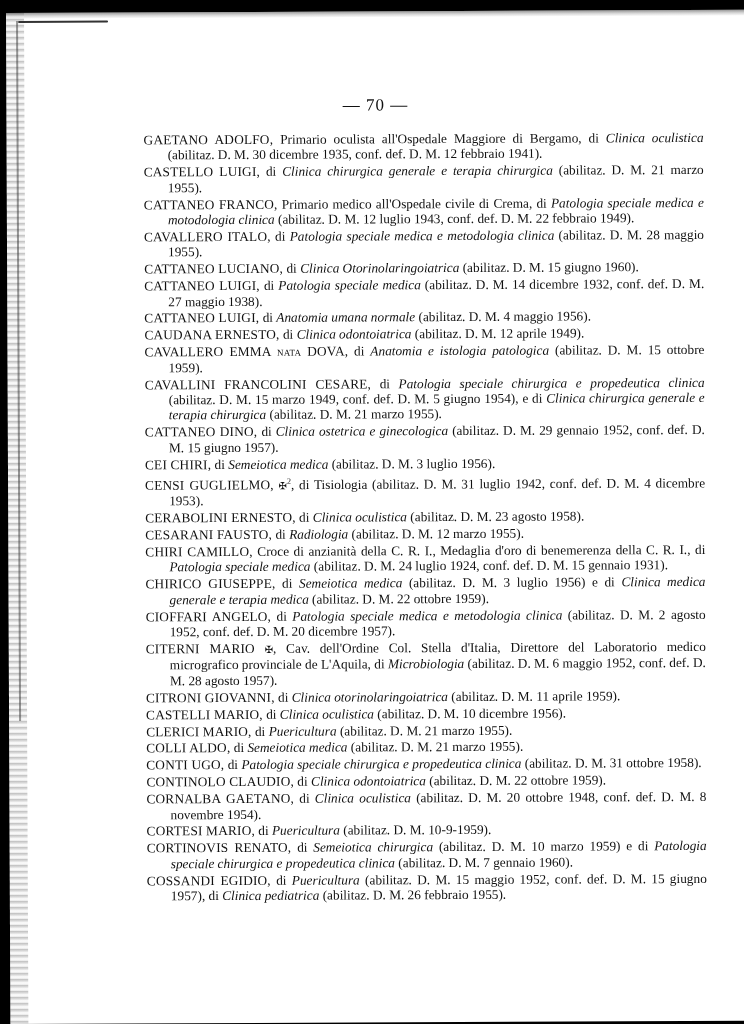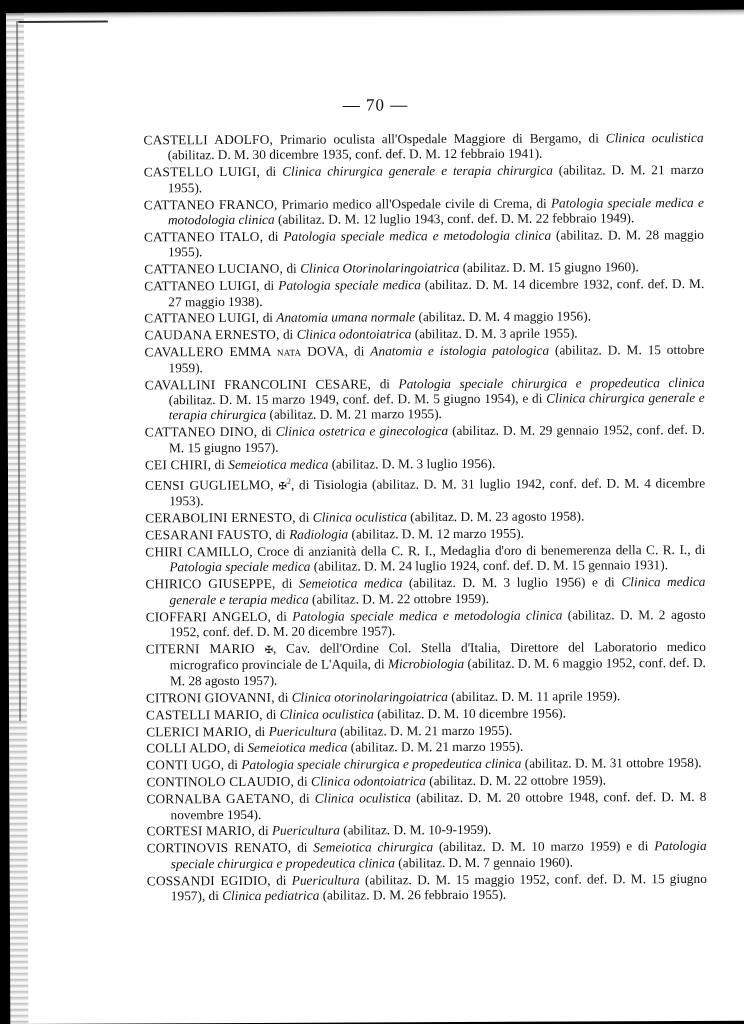--- a/index.html
+++ b/index.html
@@ -102,28 +102,28 @@
 
 <div class="page">
   <div class="scan-edge-top"></div>
   <div class="scan-edge-left"></div>
   <div class="scan-edge-left2"></div>
   <div class="inner-rule"></div>
 
   <div class="page-number">— 70 —</div>
 
   <div class="entries" id="entries">
-      <p class="entry"><span class="name">CASTELLI ADOLFO,</span><span> Primario oculista all'Ospedale Maggiore di Bergamo, di </span><em>Clinica oculistica</em><span> (abilitaz. D. M. 30 dicembre 1935, conf. def. D. M. 12 febbraio 1941).</span></p>
+      <p class="entry"><span class="name">GAETANO ADOLFO,</span><span> Primario oculista all'Ospedale Maggiore di Bergamo, di </span><em>Clinica oculistica</em><span> (abilitaz. D. M. 30 dicembre 1935, conf. def. D. M. 12 febbraio 1941).</span></p>
       <p class="entry"><span class="name">CASTELLO LUIGI,</span><span> di </span><em>Clinica chirurgica generale e terapia chirurgica</em><span> (abilitaz. D. M. 21 marzo 1955).</span></p>
       <p class="entry"><span class="name">CATTANEO FRANCO,</span><span> Primario medico all'Ospedale civile di Crema, di </span><em>Patologia speciale medica e motodologia clinica</em><span> (abilitaz. D. M. 12 luglio 1943, conf. def. D. M. 22 febbraio 1949).</span></p>
-      <p class="entry"><span class="name">CATTANEO ITALO,</span><span> di </span><em>Patologia speciale medica e metodologia clinica</em><span> (abilitaz. D. M. 28 maggio 1955).</span></p>
+      <p class="entry"><span class="name">CAVALLERO ITALO,</span><span> di </span><em>Patologia speciale medica e metodologia clinica</em><span> (abilitaz. D. M. 28 maggio 1955).</span></p>
       <p class="entry"><span class="name">CATTANEO LUCIANO,</span><span> di </span><em>Clinica Otorinolaringoiatrica</em><span> (abilitaz. D. M. 15 giugno 1960).</span></p>
       <p class="entry"><span class="name">CATTANEO LUIGI,</span><span> di </span><em>Patologia speciale medica</em><span> (abilitaz. D. M. 14 dicembre 1932, conf. def. D. M. 27 maggio 1938).</span></p>
       <p class="entry"><span class="name">CATTANEO LUIGI,</span><span> di </span><em>Anatomia umana normale</em><span> (abilitaz. D. M. 4 maggio 1956).</span></p>
-      <p class="entry"><span class="name">CAUDANA ERNESTO,</span><span> di </span><em>Clinica odontoiatrica</em><span> (abilitaz. D. M. 3 aprile 1955).</span></p>
+      <p class="entry"><span class="name">CAUDANA ERNESTO,</span><span> di </span><em>Clinica odontoiatrica</em><span> (abilitaz. D. M. 12 aprile 1949).</span></p>
       <p class="entry"><span class="name">CAVALLERO EMMA nata DOVA,</span><span> di </span><em>Anatomia e istologia patologica</em><span> (abilitaz. D. M. 15 ottobre 1959).</span></p>
       <p class="entry"><span class="name">CAVALLINI FRANCOLINI CESARE,</span><span> di </span><em>Patologia speciale chirurgica e propedeutica clinica</em><span> (abilitaz. D. M. 15 marzo 1949, conf. def. D. M. 5 giugno 1954), e di </span><em>Clinica chirurgica generale e terapia chirurgica</em><span> (abilitaz. D. M. 21 marzo 1955).</span></p>
       <p class="entry"><span class="name">CATTANEO DINO,</span><span> di </span><em>Clinica ostetrica e ginecologica</em><span> (abilitaz. D. M. 29 gennaio 1952, conf. def. D. M. 15 giugno 1957).</span></p>
       <p class="entry"><span class="name">CEI CHIRI,</span><span> di </span><em>Semeiotica medica</em><span> (abilitaz. D. M. 3 luglio 1956).</span></p>
       <p class="entry"><span class="name">CENSI GUGLIELMO,</span> <span class="symbol">✠</span><sup style="font-size: 8px;">2</sup><span>, di Tisiologia (abilitaz. D. M. 31 luglio 1942, conf. def. D. M. 4 dicembre 1953).</span></p>
       <p class="entry"><span class="name">CERABOLINI ERNESTO,</span><span> di </span><em>Clinica oculistica</em><span> (abilitaz. D. M. 23 agosto 1958).</span></p>
       <p class="entry"><span class="name">CESARANI FAUSTO,</span><span> di </span><em>Radiologia</em><span> (abilitaz. D. M. 12 marzo 1955).</span></p>
       <p class="entry"><span class="name">CHIRI CAMILLO,</span><span> Croce di anzianità della C. R. I., Medaglia d'oro di benemerenza della C. R. I., di </span><em>Patologia speciale medica</em><span> (abilitaz. D. M. 24 luglio 1924, conf. def. D. M. 15 gennaio 1931).</span></p>
       <p class="entry"><span class="name">CHIRICO GIUSEPPE,</span><span> di </span><em>Semeiotica medica</em><span> (abilitaz. D. M. 3 luglio 1956) e di </span><em>Clinica medica generale e terapia medica</em><span> (abilitaz. D. M. 22 ottobre 1959).</span></p>
       <p class="entry"><span class="name">CIOFFARI ANGELO,</span><span> di </span><em>Patologia speciale medica e metodologia clinica</em><span> (abilitaz. D. M. 2 agosto 1952, conf. def. D. M. 20 dicembre 1957).</span></p>

